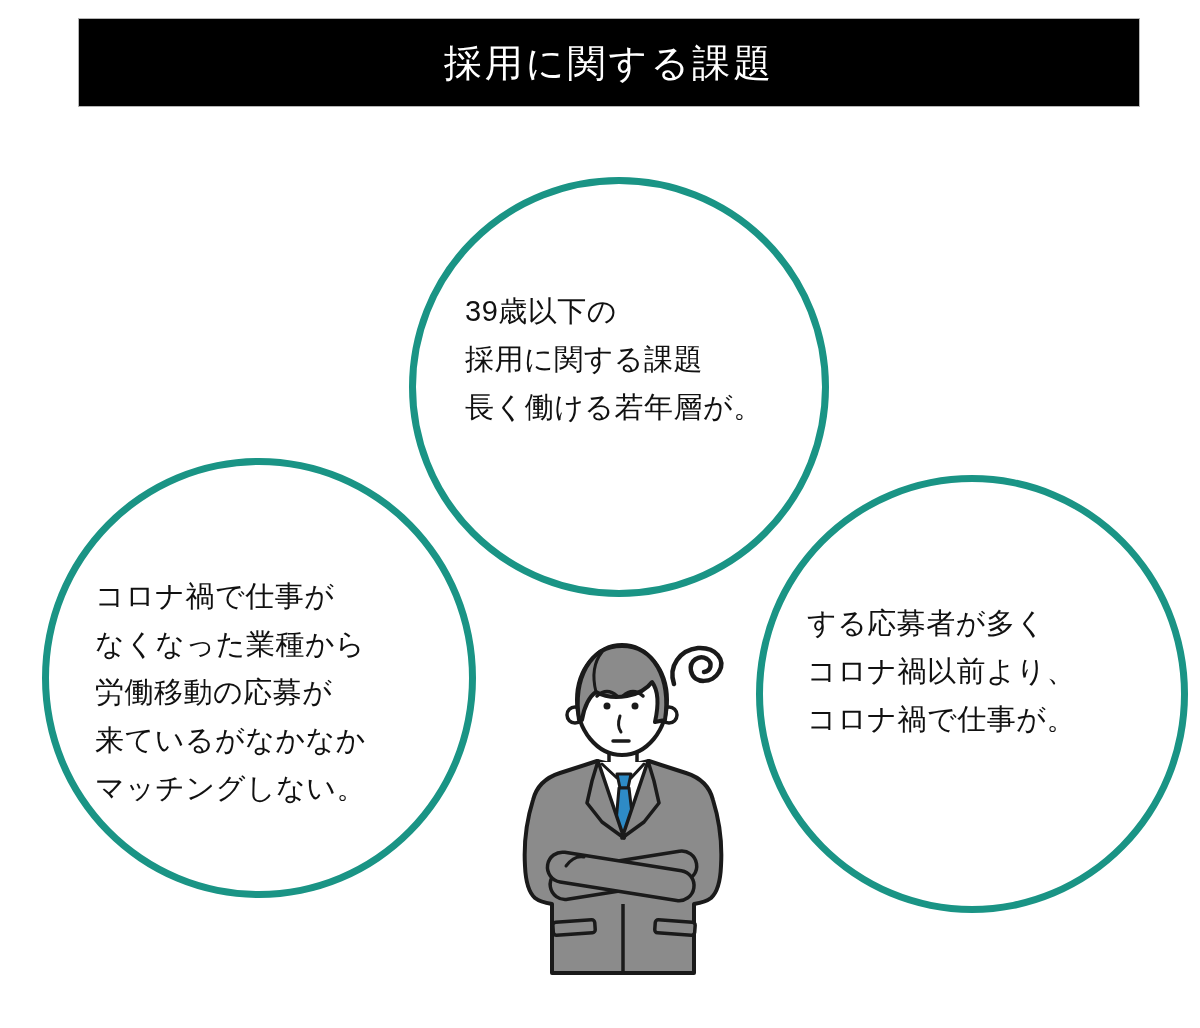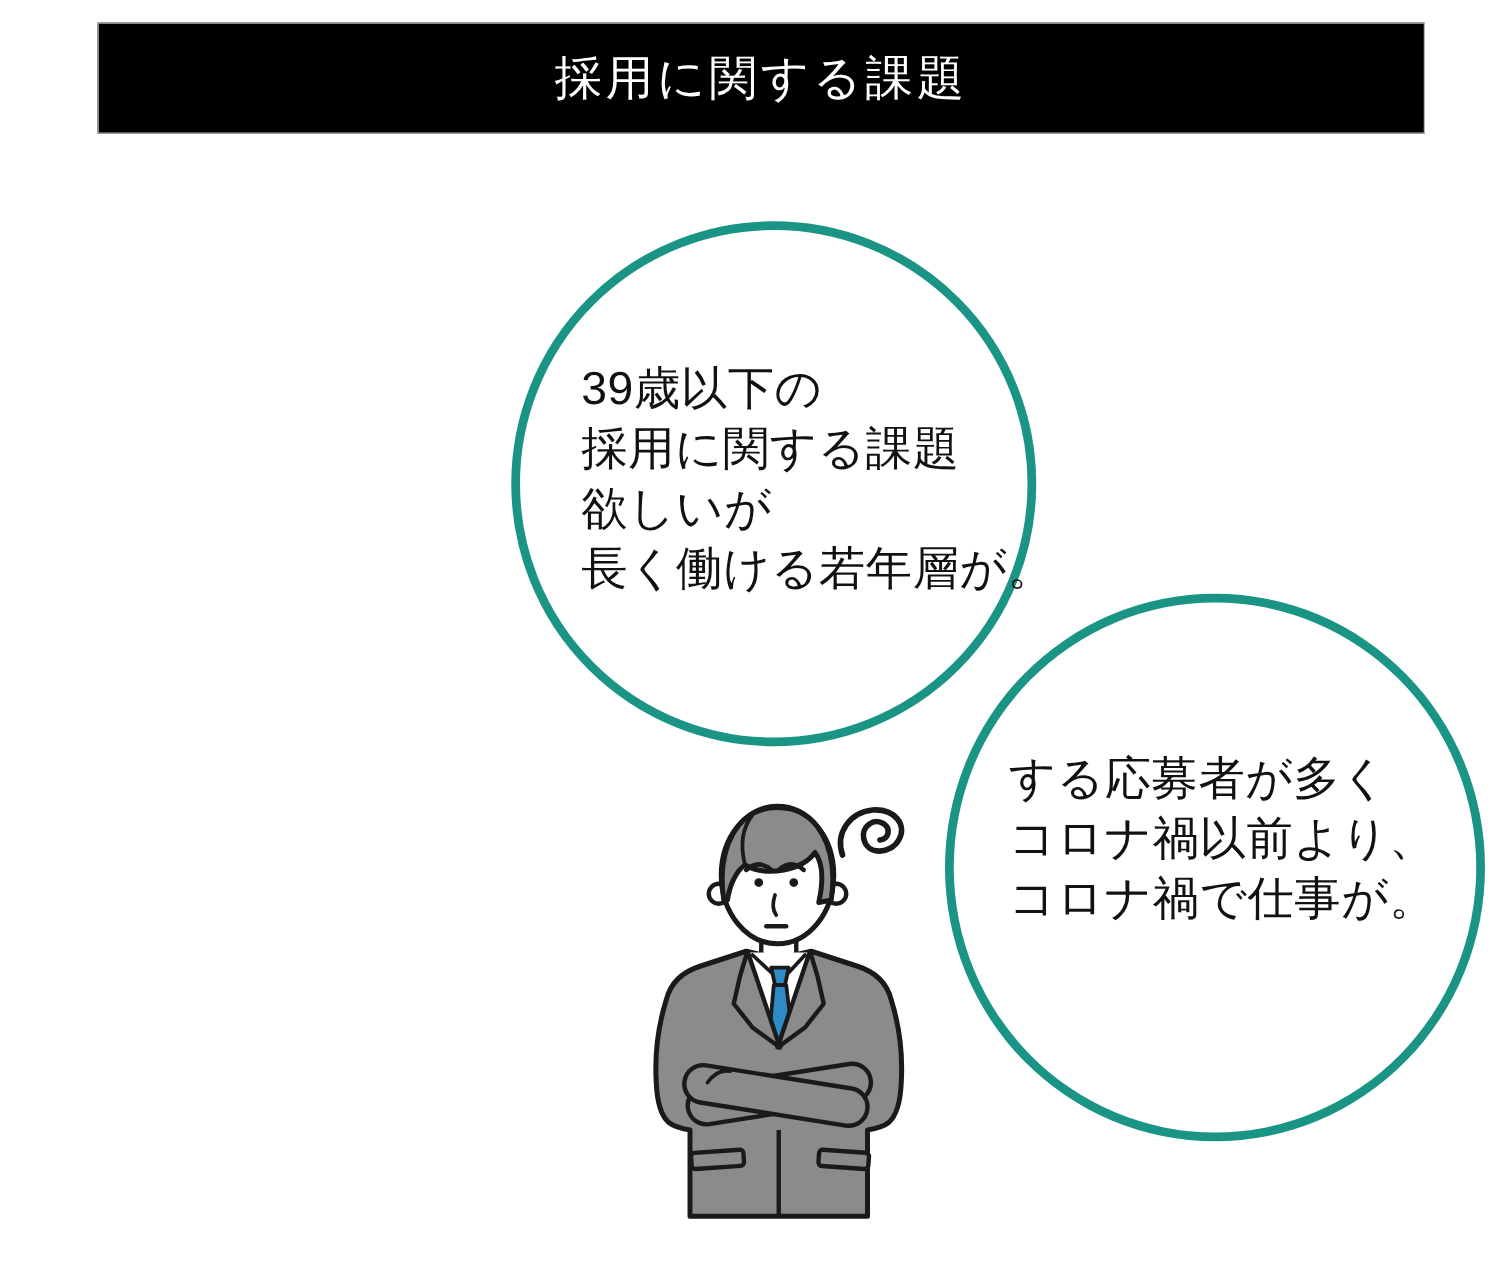--- a/index.html
+++ b/index.html
@@ -16,46 +16,54 @@
     margin:0;color:#ffffff;font-size:38px;font-weight:500;letter-spacing:3px;line-height:1;
   }
   .bubble{
     position:absolute;background:#ffffff;border:7px solid #1a9485;border-radius:50%;
     box-sizing:border-box;
   }
   #bubble-top{left:409px;top:177px;width:420px;height:420px;}
   #bubble-left{left:42px;top:458px;width:434px;height:440px;}
   #bubble-right{left:756px;top:475px;width:432px;height:438px;}
   .bubble-text{
-    position:absolute;color:#111111;font-size:37px;line-height:48px;
+    position:absolute;color:#111111;font-size:29px;line-height:48px;
     letter-spacing:0.5px;white-space:nowrap;
   }
   #bubble-top .bubble-text{left:49px;top:103px;}
   #bubble-left .bubble-text{left:46px;top:107px;}
   #bubble-right .bubble-text{left:44px;top:117px;}
   .man-svg{position:absolute;left:518px;top:640px;width:210px;height:340px;}
 </style>
 </head>
 <body>
 
 <div class="canvas">
 
   <header class="banner">
     <h1 class="banner-title">採用に関する課題</h1>
   </header>
 
   <div class="bubble" id="bubble-top">
     <div class="bubble-text">
       <div>39歳以下の</div>
       <div>採用に関する課題</div>
-      <div>欲しいが</div>
       <div>長く働ける若年層が。</div>
     </div>
   </div>
 
+  <div class="bubble" id="bubble-left">
+    <div class="bubble-text">
+      <div>コロナ禍で仕事が</div>
+      <div>なくなった業種から</div>
+      <div>労働移動の応募が</div>
+      <div>来ているがなかなか</div>
+      <div>マッチングしない。</div>
+    </div>
+  </div>
 
   <div class="bubble" id="bubble-right">
     <div class="bubble-text">
       <div>する応募者が多く</div>
       <div>コロナ禍以前より、</div>
       <div>コロナ禍で仕事が。</div>
     </div>
   </div>
 
   <svg class="man-svg" viewBox="0 0 210 340" aria-hidden="true">

